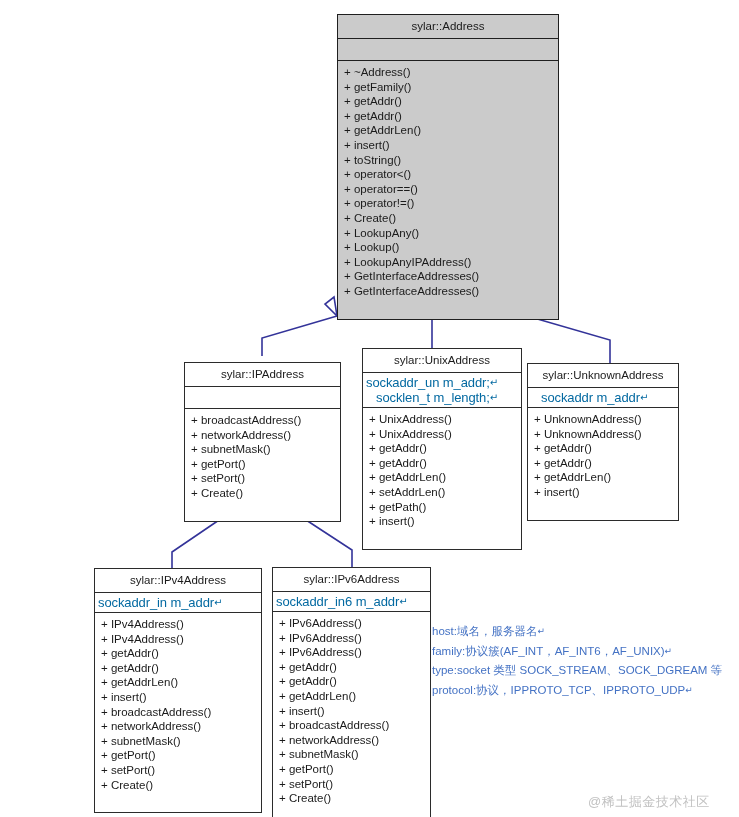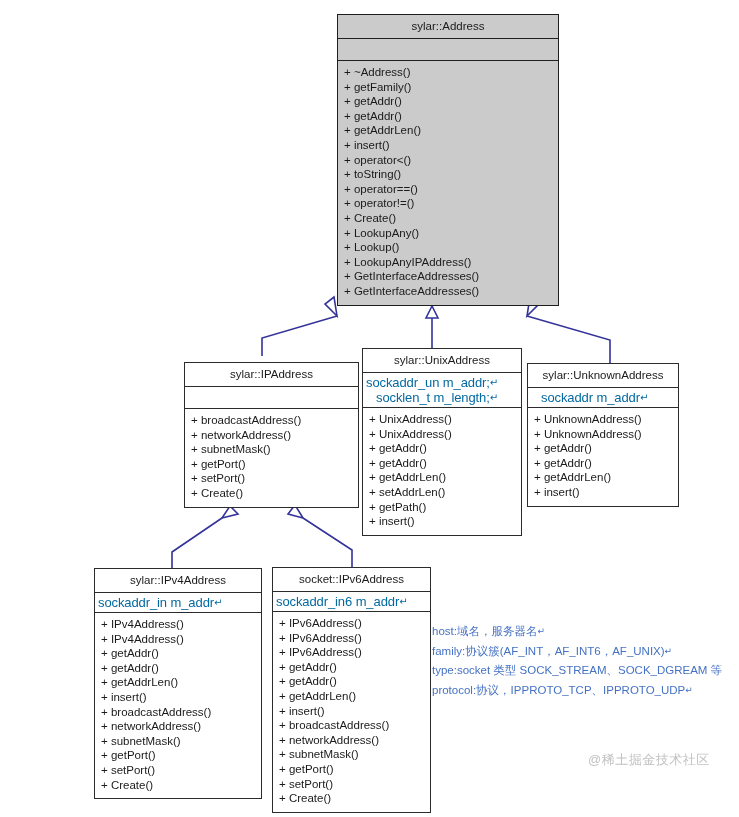--- a/index.html
+++ b/index.html
@@ -73,21 +73,21 @@
     letter-spacing: -0.1px;
   }
   .attr-line.indented {
     padding-left: 10px;
   }
   .attr-line .ret {
     font-size: 10px;
     vertical-align: 1px;
   }
   .uml-ops {
-    padding: 4px 4px 6px 6px;
+    padding: 4px 4px 20px 6px;
   }
   .op-line {
     white-space: nowrap;
     font-size: 11.5px;
     line-height: 14.6px;
   }
   
   #annotation {
     position: absolute;
     left: 432px;
@@ -100,21 +100,21 @@
     margin-top: 19px;
   }
   #annotation .ret {
     font-size: 9px;
     vertical-align: 1px;
   }
   
   #watermark {
     position: absolute;
     left: 588px;
-    top: 751px;
+    top: 793px;
     z-index: 3;
     color: #c2c2c2;
     font-size: 13px;
     letter-spacing: 0.5px;
     white-space: nowrap;
   }
 </style>
 </head>
 <body>
 
@@ -146,34 +146,34 @@
   <div class="uml-class shaded" style="left:337px; top:14px; width:222px;">
     <div class="uml-title">sylar::Address</div>
     <div class="uml-attrs empty"></div>
     <div class="uml-ops">
       <div class="op-line">+ ~Address()</div>
       <div class="op-line">+ getFamily()</div>
       <div class="op-line">+ getAddr()</div>
       <div class="op-line">+ getAddr()</div>
       <div class="op-line">+ getAddrLen()</div>
       <div class="op-line">+ insert()</div>
+      <div class="op-line">+ toString()</div>
       <div class="op-line">+ operator&lt;()</div>
-      <div class="op-line">+ toString()</div>
       <div class="op-line">+ operator==()</div>
       <div class="op-line">+ operator!=()</div>
       <div class="op-line">+ Create()</div>
       <div class="op-line">+ LookupAny()</div>
       <div class="op-line">+ Lookup()</div>
       <div class="op-line">+ LookupAnyIPAddress()</div>
       <div class="op-line">+ GetInterfaceAddresses()</div>
       <div class="op-line">+ GetInterfaceAddresses()</div>
     </div>
   </div>
 
-  <div class="uml-class" style="left:184px; top:362px; width:175px;">
+  <div class="uml-class" style="left:184px; top:362px; width:157px;">
     <div class="uml-title">sylar::IPAddress</div>
     <div class="uml-attrs empty"></div>
     <div class="uml-ops">
       <div class="op-line">+ broadcastAddress()</div>
       <div class="op-line">+ networkAddress()</div>
       <div class="op-line">+ subnetMask()</div>
       <div class="op-line">+ getPort()</div>
       <div class="op-line">+ setPort()</div>
       <div class="op-line">+ Create()</div>
     </div>
@@ -227,21 +227,21 @@
       <div class="op-line">+ broadcastAddress()</div>
       <div class="op-line">+ networkAddress()</div>
       <div class="op-line">+ subnetMask()</div>
       <div class="op-line">+ getPort()</div>
       <div class="op-line">+ setPort()</div>
       <div class="op-line">+ Create()</div>
     </div>
   </div>
 
   <div class="uml-class" style="left:272px; top:567px; width:159px;">
-    <div class="uml-title">socket::IPv6Address</div>
+    <div class="uml-title">sylar::IPv6Address</div>
     <div class="uml-attrs">
       <div class="attr-line"><span>sockaddr_in6 m_addr</span><span class="ret">↵</span></div>
     </div>
     <div class="uml-ops">
       <div class="op-line">+ IPv6Address()</div>
       <div class="op-line">+ IPv6Address()</div>
       <div class="op-line">+ IPv6Address()</div>
       <div class="op-line">+ getAddr()</div>
       <div class="op-line">+ getAddr()</div>
       <div class="op-line">+ getAddrLen()</div>

